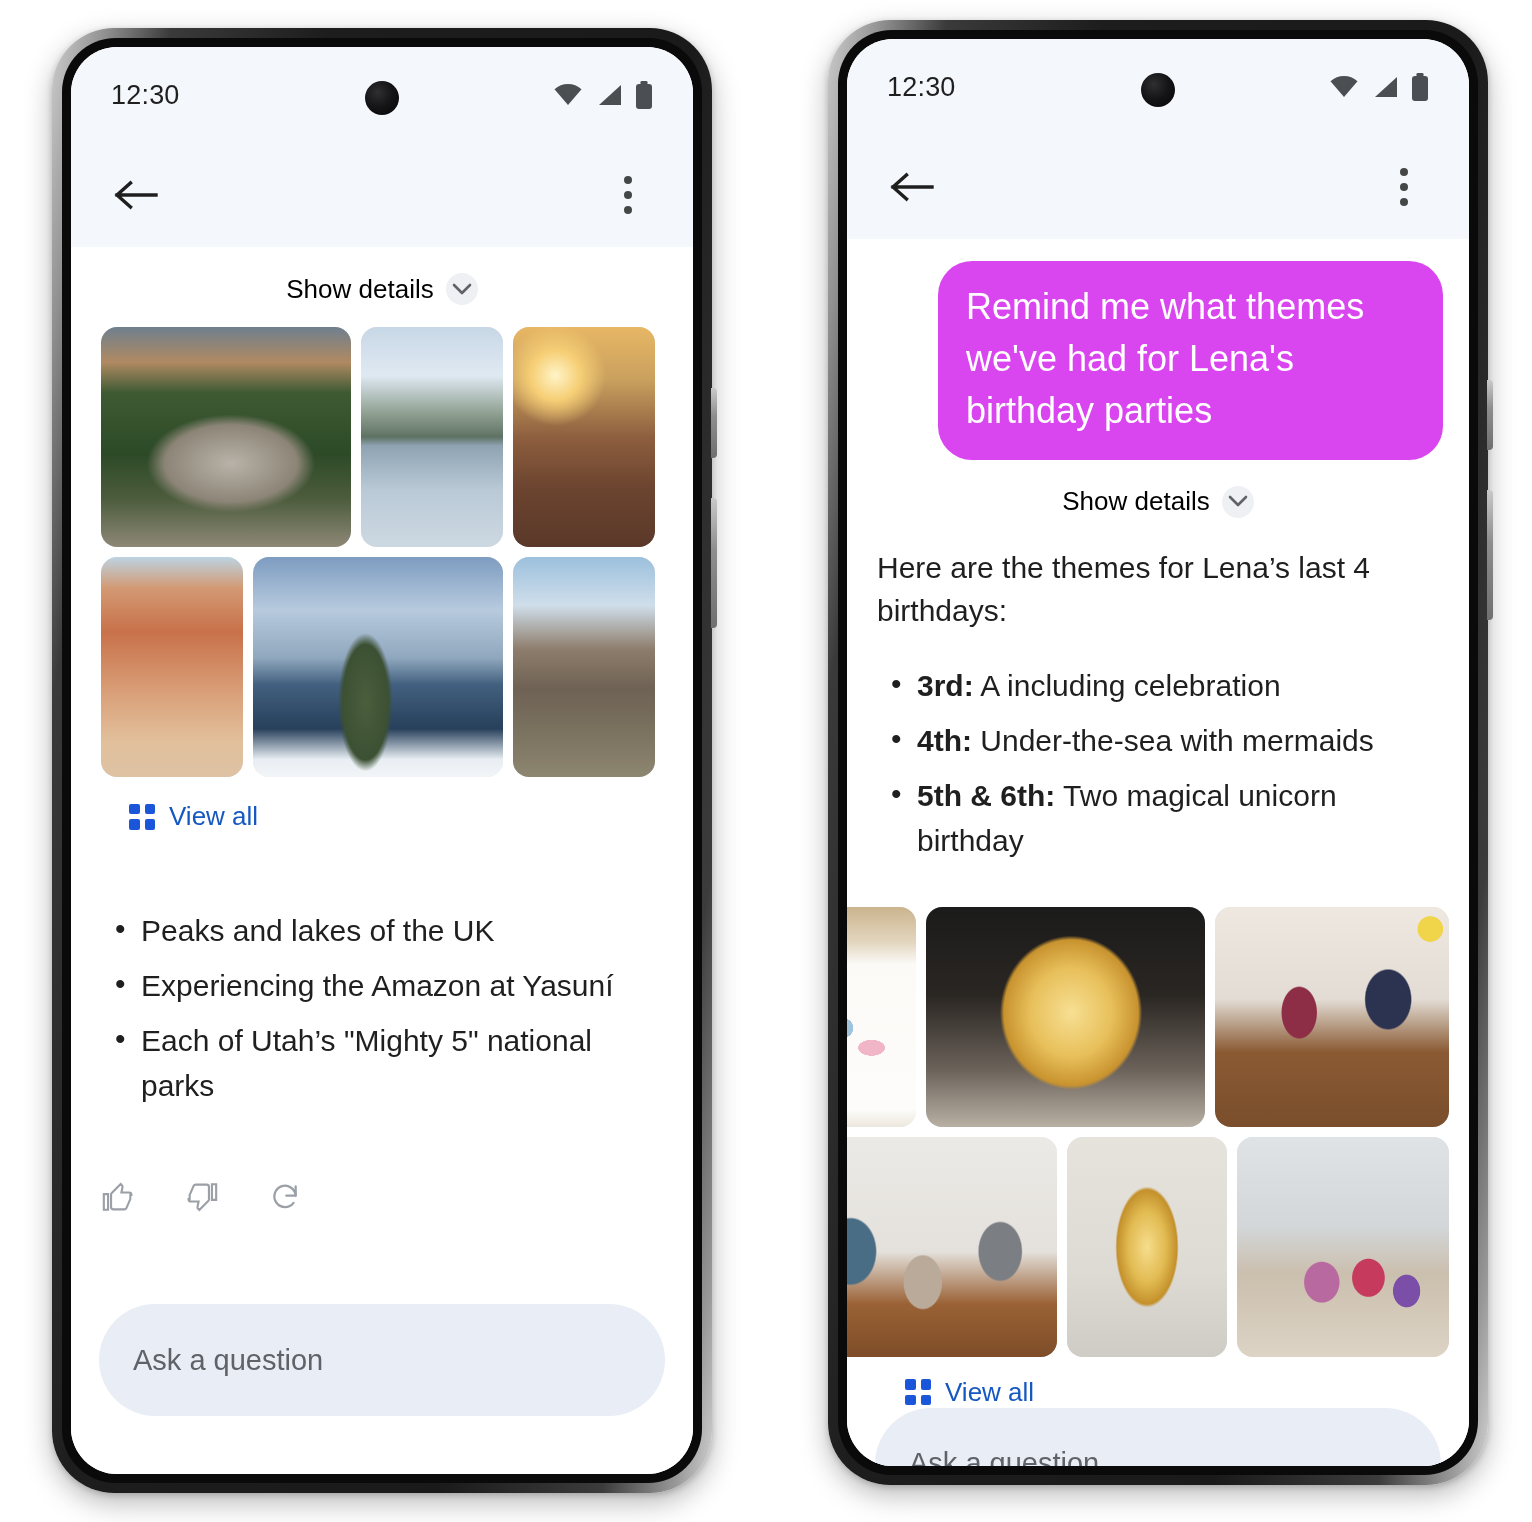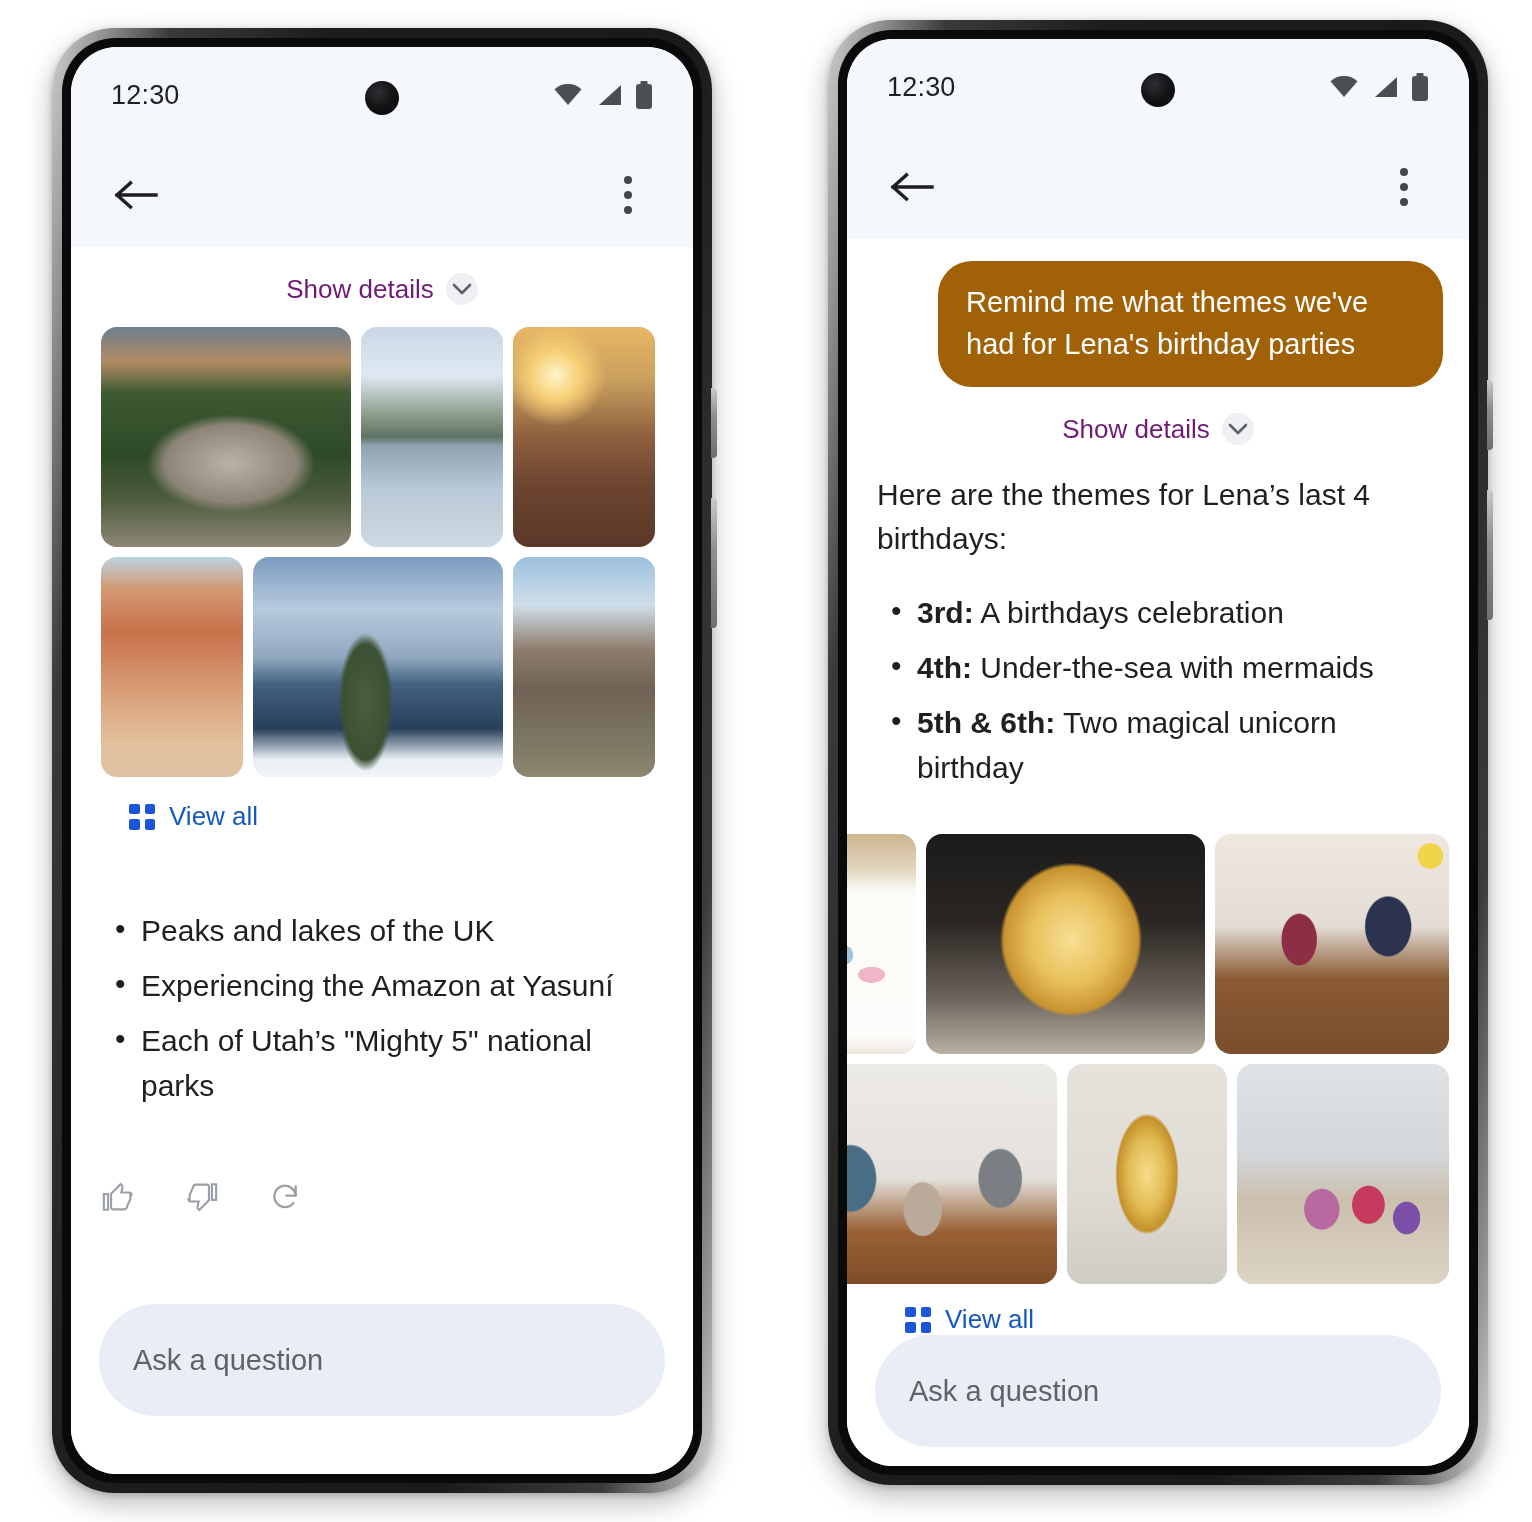--- a/index.html
+++ b/index.html
@@ -87,36 +87,36 @@
     display: flex; flex-direction: column;
   }
 
   .show-details {
     display: flex; align-items: center; justify-content: center;
     gap: 12px;
     padding: 26px 0 22px;
     flex: none;
     cursor: pointer;
   }
-  .show-details .label { font-size: 26px; color: #701a75; }
+  .show-details .label { font-size: 26px; color: #000000; }
   .chev-circle {
     width: 32px; height: 32px; border-radius: 50%;
     background: #eef0f3;
     display:flex; align-items:center; justify-content:center;
   }
 
   
   .bubble-row { display:flex; justify-content:flex-end; padding: 22px 26px 0 0; flex:none; }
   .bubble {
-    background: #a16207;
+    background: #d946ef;
     color:#fff;
     border-radius: 34px;
     padding: 20px 28px 22px;
     max-width: 505px;
-    font-size: 29px;
+    font-size: 36px;
     line-height: 1.45;
   }
 
   
   .grid { flex: none; }
   .grid-row { display: flex; gap: 10px; }
   .grid-row + .grid-row { margin-top: 10px; }
   .cell {
     border-radius: 16px;
     overflow: hidden;
@@ -375,21 +375,21 @@
             <span class="chev-circle">
               <svg width="20" height="13" viewBox="0 0 20 13">
                   <path d="M2 2 L10 10 L18 2" stroke="#5f6368" stroke-width="2.6" fill="none" stroke-linecap="round" stroke-linejoin="round"></path>
                 </svg>
             </span>
           </div>
 
           <div class="answer pad-x" style="margin-top:6px;">
             <p>Here are the themes for Lena’s last 4 birthdays:</p>
             <ul>
-              <li><b>3rd:</b><span> A birthdays celebration</span></li>
+              <li><b>3rd:</b><span> A including celebration</span></li>
               <li><b>4th:</b><span> Under-the-sea with mermaids</span></li>
               <li><b>5th &amp; 6th:</b><span> Two magical unicorn birthday</span></li>
             </ul>
           </div>
 
           <div class="grid" style="margin-top:34px; margin-left:-48px; padding-right:20px;">
             <div class="grid-row">
               <div class="cell" style="width:120px;height:220px;border-radius:0 16px 16px 0;">
                 <div class="ph" style="background:linear-gradient(180deg,#cbb48e 0%,#e3d6bf 16%,#fbfaf7 26%,#fdfcfa 92%,#ece7dd 100%);"></div>
                 <div class="ph" style="background:

